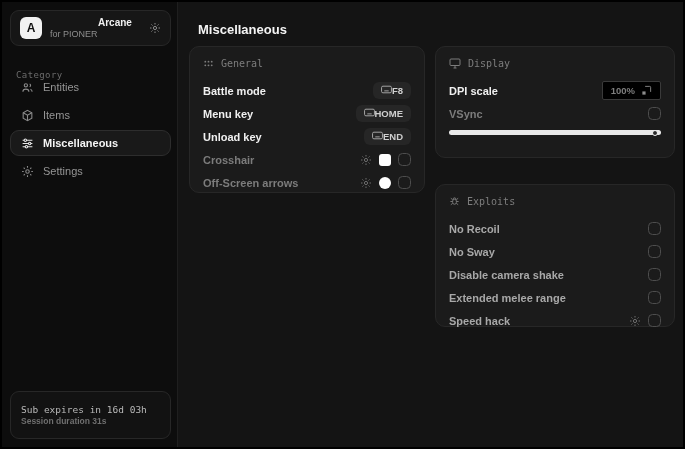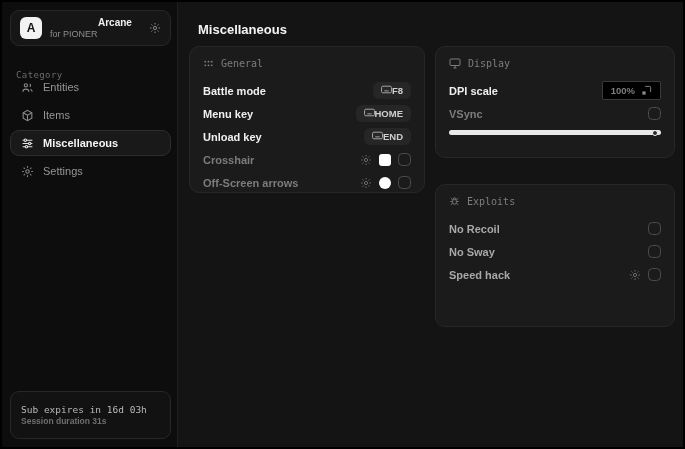--- a/index.html
+++ b/index.html
@@ -367,21 +367,29 @@
       <div class="row">
         <span class="row-label mid">No Recoil</span>
         <span class="checkbox"></span>
       </div>
 
       <div class="row">
         <span class="row-label mid">No Sway</span>
         <span class="checkbox"></span>
       </div>
 
-
+      <div class="row">
+        <span class="row-label mid">Disable camera shake</span>
+        <span class="checkbox"></span>
+      </div>
+
+      <div class="row">
+        <span class="row-label mid">Extended melee range</span>
+        <span class="checkbox"></span>
+      </div>
 
       <div class="row">
         <span class="row-label mid">Speed hack</span>
         <span class="row-right">
           <span class="gear-sm">
             <svg width="12" height="12" viewBox="0 0 24 24" fill="none" stroke="currentColor" stroke-width="2">
               <circle cx="12" cy="12" r="3.2"></circle>
               <path d="M12 2v3M12 19v3M2 12h3M19 12h3M4.9 4.9l2.1 2.1M17 17l2.1 2.1M19.1 4.9L17 7M7 17l-2.1 2.1"></path>
             </svg>
           </span>

